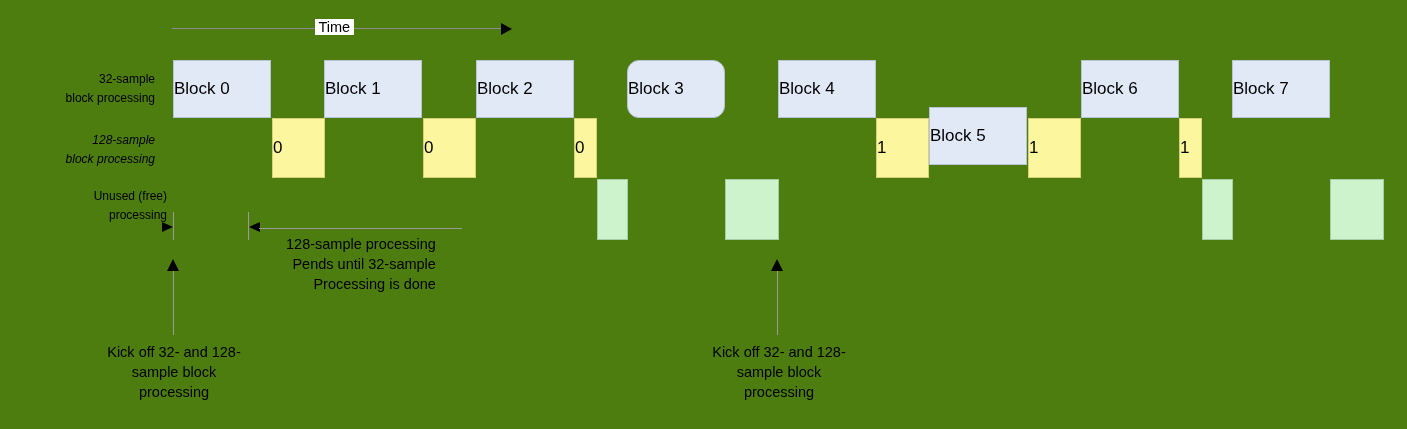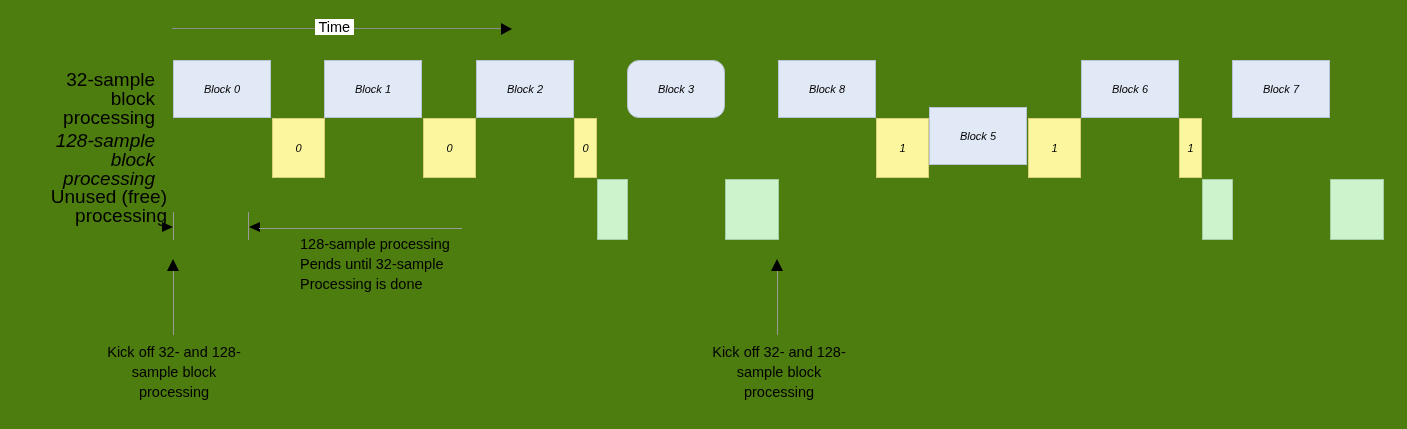--- a/index.html
+++ b/index.html
@@ -18,21 +18,21 @@
     height: 429px;
     background: #4d7c0f;
     overflow: hidden;
     padding-left: 16px;
   }
 
   
   .row-label {
     position: absolute;
     text-align: right;
-    font-size: 19px;
+    font-size: 12px;
     line-height: 19px;
     color: #000;
     white-space: pre-line;
   }
 
   
   .time-axis-line {
     position: absolute;
     height: 1px;
     background: #8c8c8c;
@@ -51,24 +51,23 @@
     border-bottom: 6px solid transparent;
     border-left: 11px solid #000000;
   }
 
   
   .blk {
     position: absolute;
     box-sizing: border-box;
     display: flex;
     align-items: center;
-    justify-content: center;
-    font-size: 11px;
+    justify-content: flex-start;
+    font-size: 17px;
     line-height: 16px;
-    font-style: italic;
   }
   .blk32 {
     background: #e2e9f6;
     border: 1px solid #b7c3d6;
   }
   .blk128 {
     background: #fcf79e;
     border: 1px solid #d9d07c;
   }
   .blkfree {
@@ -146,21 +145,21 @@
       <div class="blk blk32" style="left: 324px; top: 60px; width: 98px; height: 58px;">
         <span>Block 1</span>
       </div>
       <div class="blk blk32" style="left: 476px; top: 60px; width: 98px; height: 58px;">
         <span>Block 2</span>
       </div>
       <div class="blk blk32" style="left: 627px; top: 60px; width: 98px; height: 58px; border-radius: 12px;">
         <span>Block 3</span>
       </div>
       <div class="blk blk32" style="left: 778px; top: 60px; width: 98px; height: 58px;">
-        <span>Block 8</span>
+        <span>Block 4</span>
       </div>
       <div class="blk blk32" style="left: 929px; top: 72px; width: 98px; height: 58px; margin-top: 35px;">
         <span>Block 5</span>
       </div>
       <div class="blk blk32" style="left: 1081px; top: 60px; width: 98px; height: 58px;">
         <span>Block 6</span>
       </div>
       <div class="blk blk32" style="left: 1232px; top: 60px; width: 98px; height: 58px;">
         <span>Block 7</span>
       </div>
@@ -199,21 +198,21 @@
         <span></span>
       </div>
     </div>
 
   <div class="tick-v" id="tickL" style="left: 173px; top: 212px; height: 28px;"></div>
   <div class="tick-v" id="tickR" style="left: 248px; top: 212px; height: 28px;"></div>
   <div class="arrow-right" id="dimArrowR" style="left: 162px; top: 222px;"></div>
   <div class="arrow-left" id="dimArrowL" style="left: 249px; top: 222px;"></div>
   <div class="lead-h" id="pendLead" style="left: 259px; top: 228px; width: 203px;"></div>
 
-  <div class="note note-left" id="notePend" style="left: 300px; top: 234px;">128-sample processing
+  <div class="note note-left" id="notePend" style="left: 286px; top: 234px; text-align: right;">128-sample processing
 Pends until 32-sample
 Processing is done</div>
 
   <div class="arrow-up" id="koLarrow" style="left: 167px; top: 259px;"></div>
   <div class="lead-v" id="koLline" style="left: 173px; top: 271px; height: 64px;"></div>
   <div class="note note-center" id="noteKoL" style="left: 86px; top: 342px; width: 176px;">Kick off 32- and 128-
 sample block
 processing</div>
 
   <div class="arrow-up" id="koRarrow" style="left: 771px; top: 259px;"></div>

